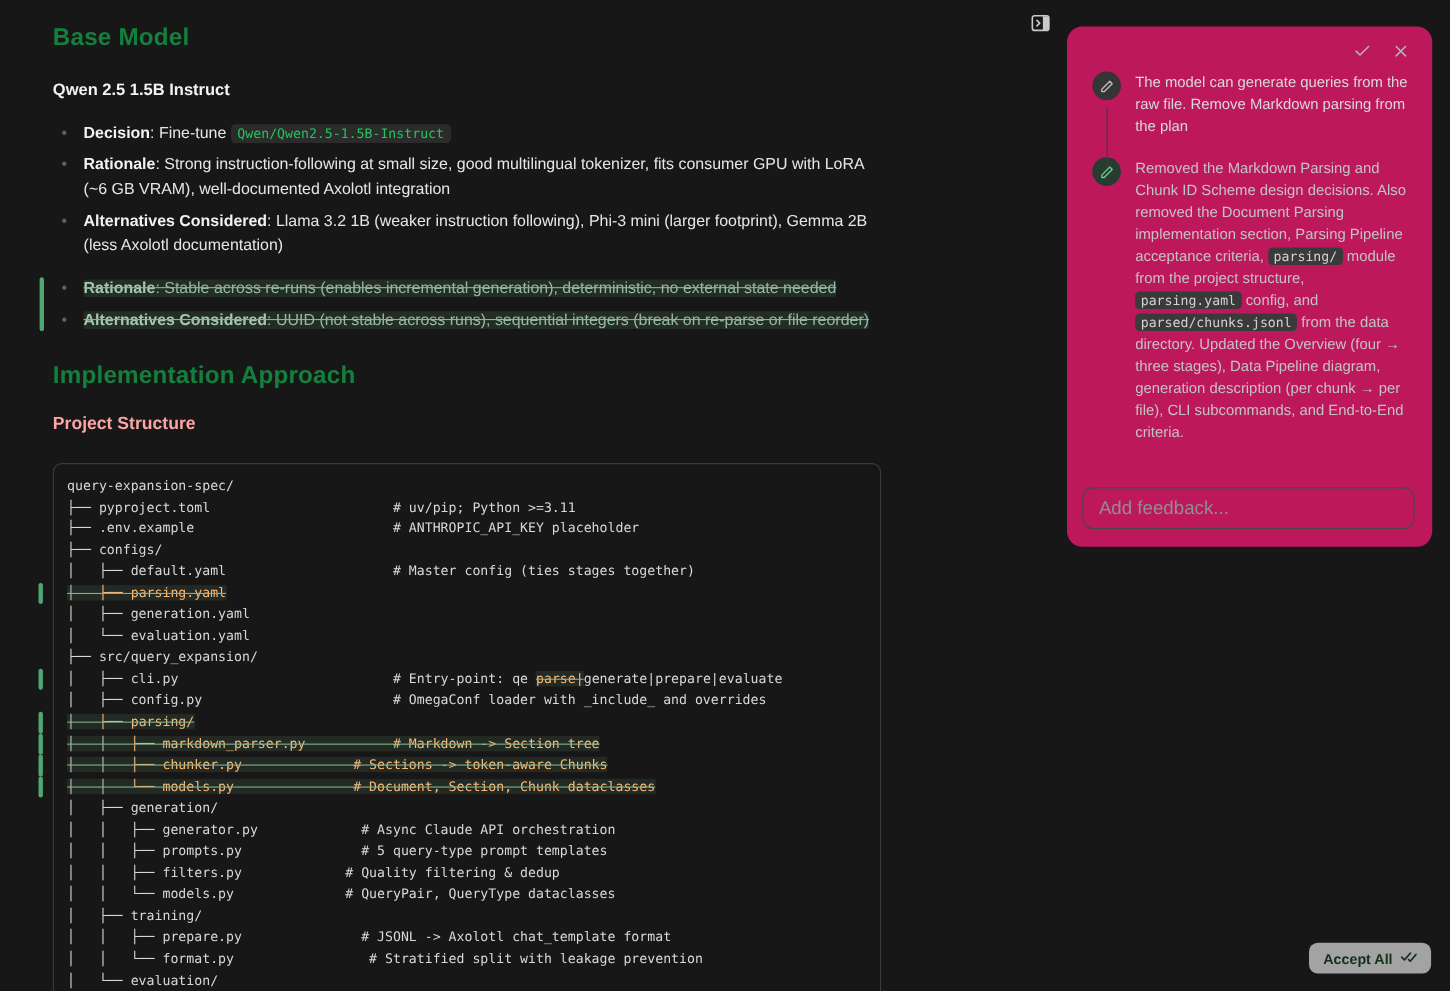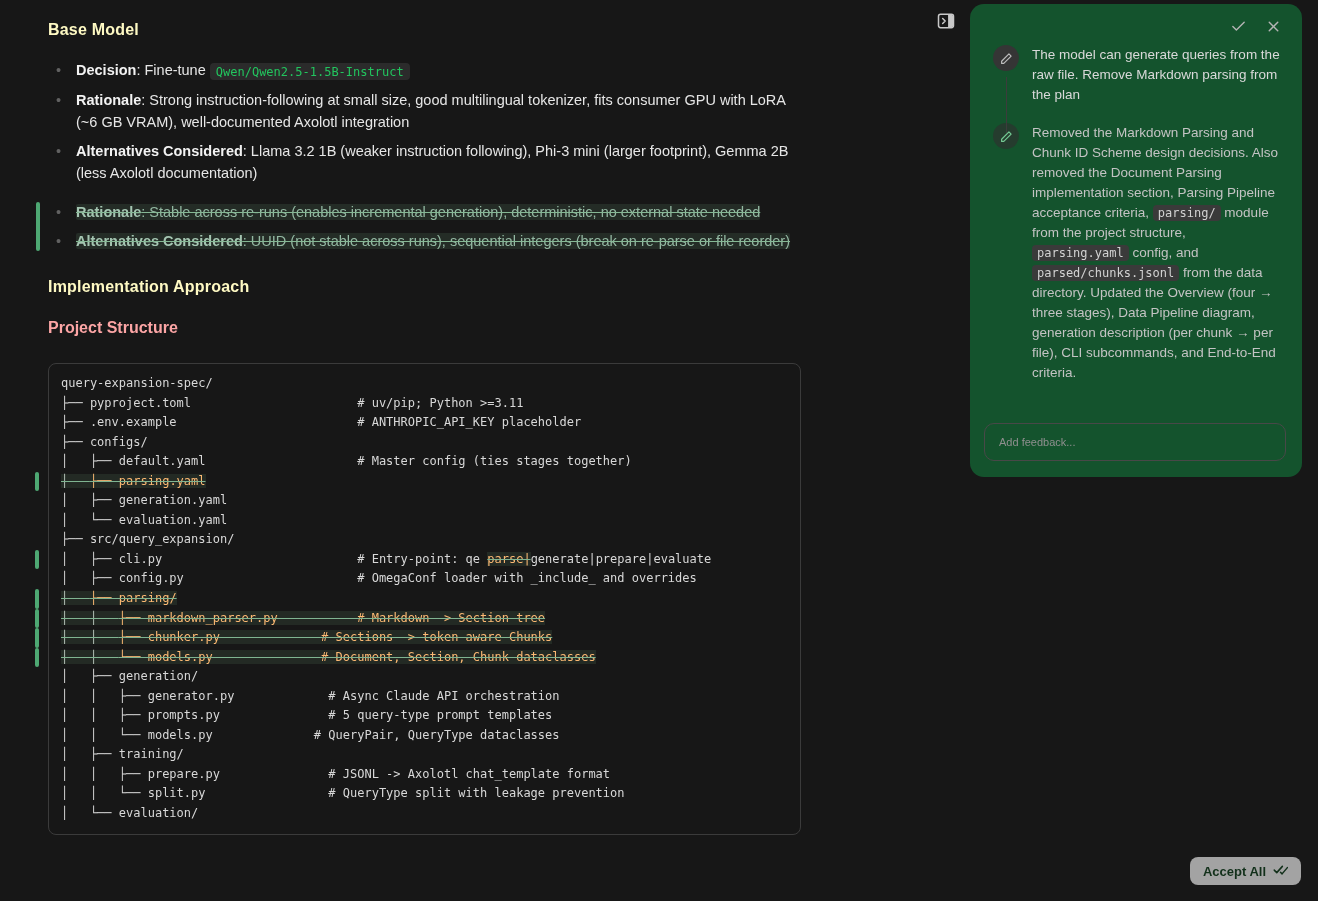--- a/index.html
+++ b/index.html
@@ -5,21 +5,21 @@
   * { margin:0; padding:0; box-sizing:border-box; }
   html,body { width:1318px; height:901px; overflow:hidden; }
   body {
     background:#171717;
     font-family:"Liberation Sans", sans-serif;
     color:#e8e8e8;
     position:relative;
   }
   
   .main { position:absolute; left:48px; top:0; width:756px; }
-  h1.doc { font-size:16px; font-weight:700; color:#fef9c3; letter-spacing:.2px; }
+  h1.doc { font-size:22px; font-weight:700; color:#15803d; letter-spacing:.2px; }
   .t-base { margin-top:21px; }
   h3.doc { font-size:15px; font-weight:700; color:#f3f3f3; margin-top:26px; }
   h2.doc { font-size:16px; font-weight:700; color:#fca5a5; }
   .t-impl { margin-top:26px; }
   .t-proj { margin-top:23px; }
   ul.blist { list-style:none; margin-top:20px; }
   ul.blist li {
     position:relative; padding-left:28px; margin-bottom:7px;
     font-size:14.5px; line-height:22px; color:#e6e6e6;
   }
@@ -55,61 +55,62 @@
     background:#4ea873; border-radius:2px;
   }
   .cdel, .cpipe {
     text-decoration:line-through; text-decoration-color:#7fb491;
     background:rgba(134,197,148,.11);
   }
   .cdel { color:#fdba74; }
   .cpipe { color:#b5c2b8; }
   
   .panel {
-    position:absolute; left:970px; top:4px; width:332px; height:473px;
-    background:#14532d; border-radius:14px; padding:14px 16px 16px 14px;
+    position:absolute; left:970px; top:24px; width:332px; height:473px;
+    background:#be185d; border-radius:14px; padding:14px 16px 16px 14px;
   }
   .panel-head { display:flex; justify-content:flex-end; gap:18px; padding-right:4px; }
   .pic { width:17px; height:17px; color:#b4b4b4; cursor:pointer; }
   .comments { position:relative; margin-top:10px; }
   .connector { position:absolute; left:22px; top:32px; width:1px; height:56px; background:#3c3c3c; }
   .crow { display:flex; align-items:flex-start; gap:13px; margin-bottom:18px; }
   .cicon {
     flex:0 0 26px; width:26px; height:26px; border-radius:50%;
     display:flex; align-items:center; justify-content:center; margin-left:9px;
   }
   .cicon svg { width:13px; height:13px; }
   .cicon.gray { background:#353535; color:#bdbdbd; }
   .cicon.green { background:#253c2e; color:#74c993; }
   .ctext { font-size:13.5px; line-height:20px; width:272px; }
   .ctext.bright { color:#d9d9d9; }
   .ctext.dim { color:#c3c3c3; }
   .ctext .chip { background:#3a3a3a; color:#d2d2d2; font-size:12px; padding:1px 5px; }
   .feedback {
     position:absolute; left:14px; bottom:16px; width:302px; height:38px;
     background:transparent; border:1px solid #484848; border-radius:10px;
-    color:#dddddd; font-size:11px; padding:0 14px; outline:none;
+    color:#dddddd; font-size:17px; padding:0 14px; outline:none;
     font-family:"Liberation Sans", sans-serif;
   }
   .feedback::placeholder { color:#8f8f8f; }
   
   .toggle { position:absolute; left:936px; top:11px; width:20px; height:20px; color:#c9c9c9; cursor:pointer; }
   .accept {
     position:absolute; right:17px; bottom:16px; height:28px;
     background:#a3a3a3; color:#12301a; border:none; border-radius:8px;
     font-family:"Liberation Sans", sans-serif; font-size:13px; font-weight:700;
     display:flex; align-items:center; gap:7px; padding:0 13px; cursor:pointer;
   }
   .accept svg { width:15px; height:15px; }
 </style>
 </head>
 <body>
 
 <div class="main">
   <h1 class="doc t-base">Base Model</h1>
+  <h3 class="doc">Qwen 2.5 1.5B Instruct</h3>
 
   <ul class="blist" id="bullets">
       <li><span class="marker">•</span><strong class="seg-b">Decision</strong><span>: Fine-tune </span><span class="chip">Qwen/Qwen2.5-1.5B-Instruct</span></li>
       <li><span class="marker">•</span><strong class="seg-b">Rationale</strong><span>: Strong instruction-following at small size, good multilingual tokenizer, fits consumer GPU with LoRA (~6 GB VRAM), well-documented Axolotl integration</span></li>
       <li><span class="marker">•</span><strong class="seg-b">Alternatives Considered</strong><span>: Llama 3.2 1B (weaker instruction following), Phi-3 mini (larger footprint), Gemma 2B (less Axolotl documentation)</span></li>
     </ul>
 
   <div class="delgroup">
     <div class="gbar"></div>
     <ul class="blist" id="del-bullets" style="margin-top:0">
@@ -133,24 +134,25 @@
       <div class="cl"><span>├── src/query_expansion/</span></div>
       <div class="cl"><span class="bar"></span><span>│   ├── cli.py                           # Entry-point: qe </span><span class="cdel">parse|</span><span>generate|prepare|evaluate</span></div>
       <div class="cl"><span>│   ├── config.py                        # OmegaConf loader with _include_ and overrides</span></div>
       <div class="cl"><span class="bar"></span><span class="cpipe">│   </span><span class="cdel">├── parsing/</span></div>
       <div class="cl"><span class="bar"></span><span class="cpipe">│   │   </span><span class="cdel">├── markdown_parser.py           # Markdown -&gt; Section tree</span></div>
       <div class="cl"><span class="bar"></span><span class="cpipe">│   │   </span><span class="cdel">├── chunker.py              # Sections -&gt; token-aware Chunks</span></div>
       <div class="cl"><span class="bar"></span><span class="cpipe">│   │   </span><span class="cdel">└── models.py               # Document, Section, Chunk dataclasses</span></div>
       <div class="cl"><span>│   ├── generation/</span></div>
       <div class="cl"><span>│   │   ├── generator.py             # Async Claude API orchestration</span></div>
       <div class="cl"><span>│   │   ├── prompts.py               # 5 query-type prompt templates</span></div>
+      <div class="cl"><span>│   │   ├── filters.py             # Quality filtering &amp; dedup</span></div>
       <div class="cl"><span>│   │   └── models.py              # QueryPair, QueryType dataclasses</span></div>
       <div class="cl"><span>│   ├── training/</span></div>
       <div class="cl"><span>│   │   ├── prepare.py               # JSONL -&gt; Axolotl chat_template format</span></div>
-      <div class="cl"><span>│   │   └── split.py                 # QueryType split with leakage prevention</span></div>
+      <div class="cl"><span>│   │   └── format.py                 # Stratified split with leakage prevention</span></div>
       <div class="cl"><span>│   └── evaluation/</span></div>
     </div>
 </div>
 
 <div class="toggle">
   <svg viewBox="0 0 24 24" fill="none" stroke="currentColor" stroke-width="1.8" stroke-linecap="round" stroke-linejoin="round">
     <rect x="3" y="4" width="18" height="16" rx="2.5"></rect>
     <path d="M14.5 4.5h4a2 2 0 0 1 2 2v11a2 2 0 0 1-2 2h-4z" fill="currentColor" stroke="none"></path>
     <polyline points="8 9 11 12 8 15"></polyline>
   </svg>

